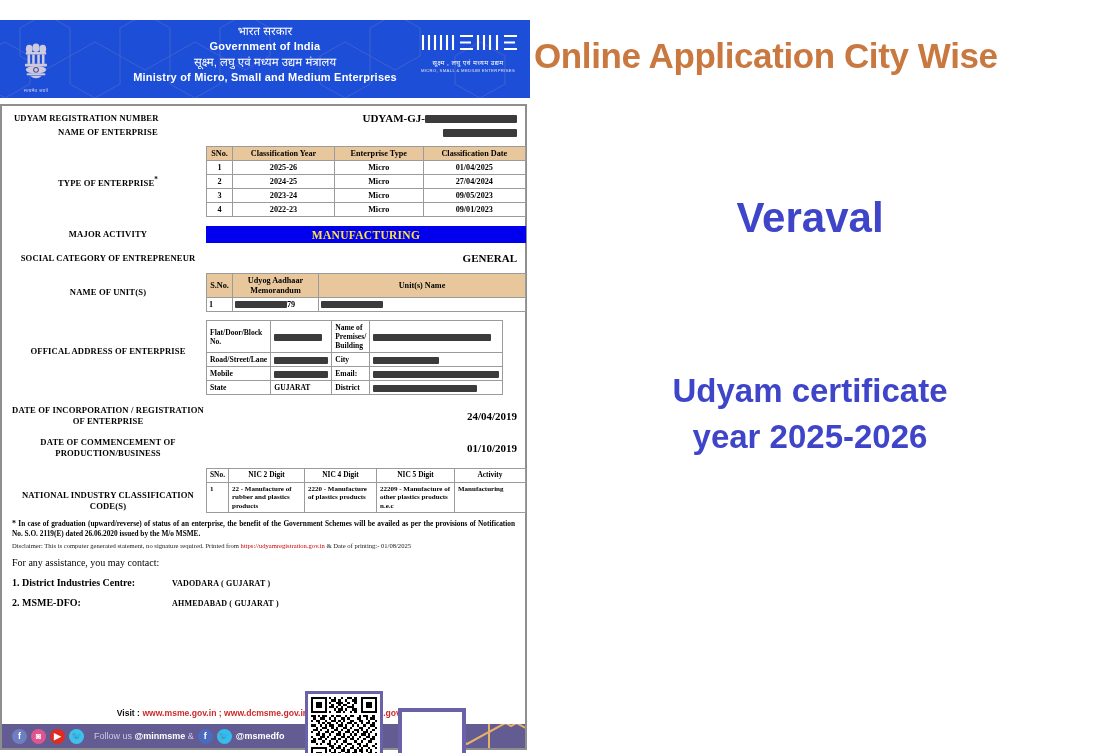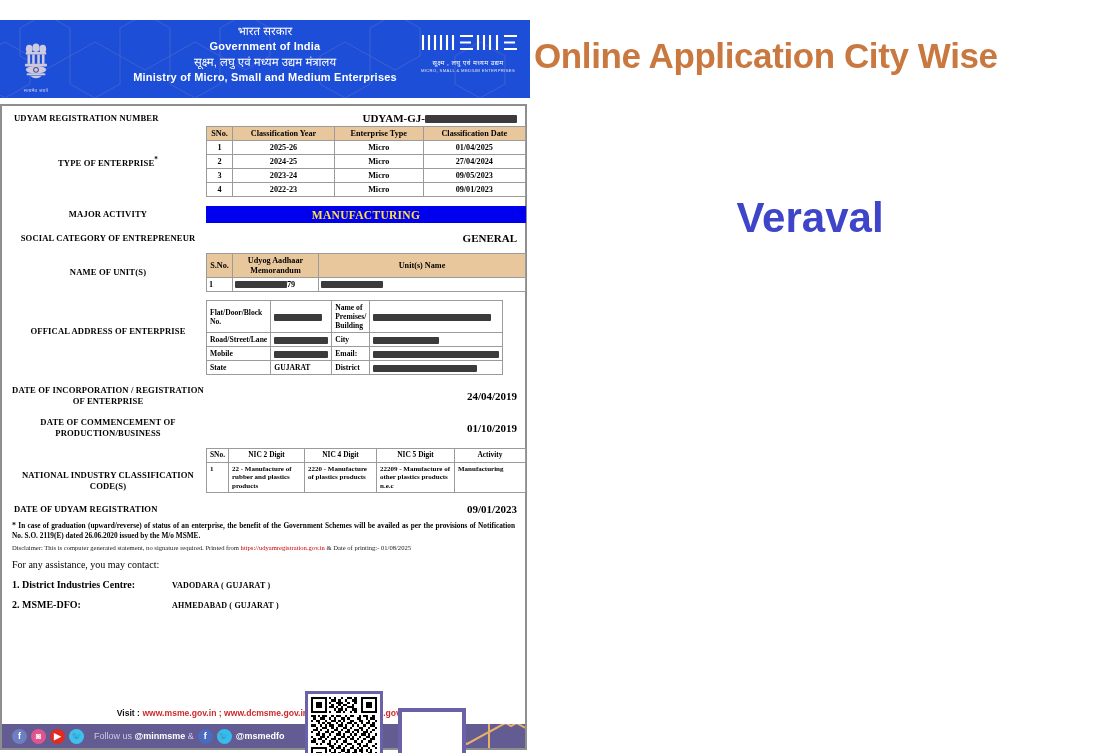--- a/index.html
+++ b/index.html
@@ -344,20 +344,26 @@
     <div id="cert-box">
 
 
       <div class="row">
         <div class="lbl left">UDYAM REGISTRATION NUMBER</div>
         <div class="val">
           <span>UDYAM-GJ-</span><span class="redact lg"></span>
         </div>
       </div>
 
+      <div class="row" style="margin-bottom:8px">
+        <div class="lbl">NAME OF ENTERPRISE</div>
+        <div class="val">
+          <span class="redact md"></span>
+        </div>
+      </div>
 
       <div class="row">
         <div class="lbl">
           <span>TYPE OF ENTERPRISE</span><sup>*</sup>
         </div>
         <div class="tbl-wrap">
           <table class="c">
             <thead>
               <tr>
                 <th style="width:26px">SNo.</th>
@@ -497,24 +503,20 @@
                 <td>22 - Manufacture of rubber and plastics products</td>
                 <td>2220 - Manufacture of plastics products</td>
                 <td>22209 - Manufacture of other plastics products n.e.c</td>
                 <td>Manufacturing</td>
               </tr>
             </tbody>
           </table>
         </div>
       </div>
 
-      <div class="row" style="margin-top:10px">
-        <div class="lbl left">DATE OF UDYAM REGISTRATION</div>
-        <div class="val">09/01/2023</div>
-      </div>
 
       <div id="footnote">
         <span class="star">*</span>
         <span>In case of graduation (upward/reverse) of status of an enterprise, the benefit of the Government Schemes will be availed as per the provisions of Notification No. S.O. 2119(E) dated    26.06.2020 issued by the M/o MSME.</span>
       </div>
 
       <div id="disclaimer">
         <span>Disclaimer: This is computer generated statement, no signature required. Printed from </span><a href="#">https://udyamregistration.gov.in</a><span> &amp; Date of printing:- 01/08/2025</span>
       </div>
 
@@ -789,15 +791,19 @@
         </g>
       </svg>
     </div>
 
     <div id="blank-box"></div>
   </div>
 
   <div id="right-panel">
     <div id="headline">Online Application City Wise</div>
     <div id="city-name">Veraval</div>
+    <div id="sub-line">
+      <div>Udyam certificate</div>
+      <div>year 2025-2026</div>
+    </div>
   </div>
 
 </div>
 
 </body></html>

